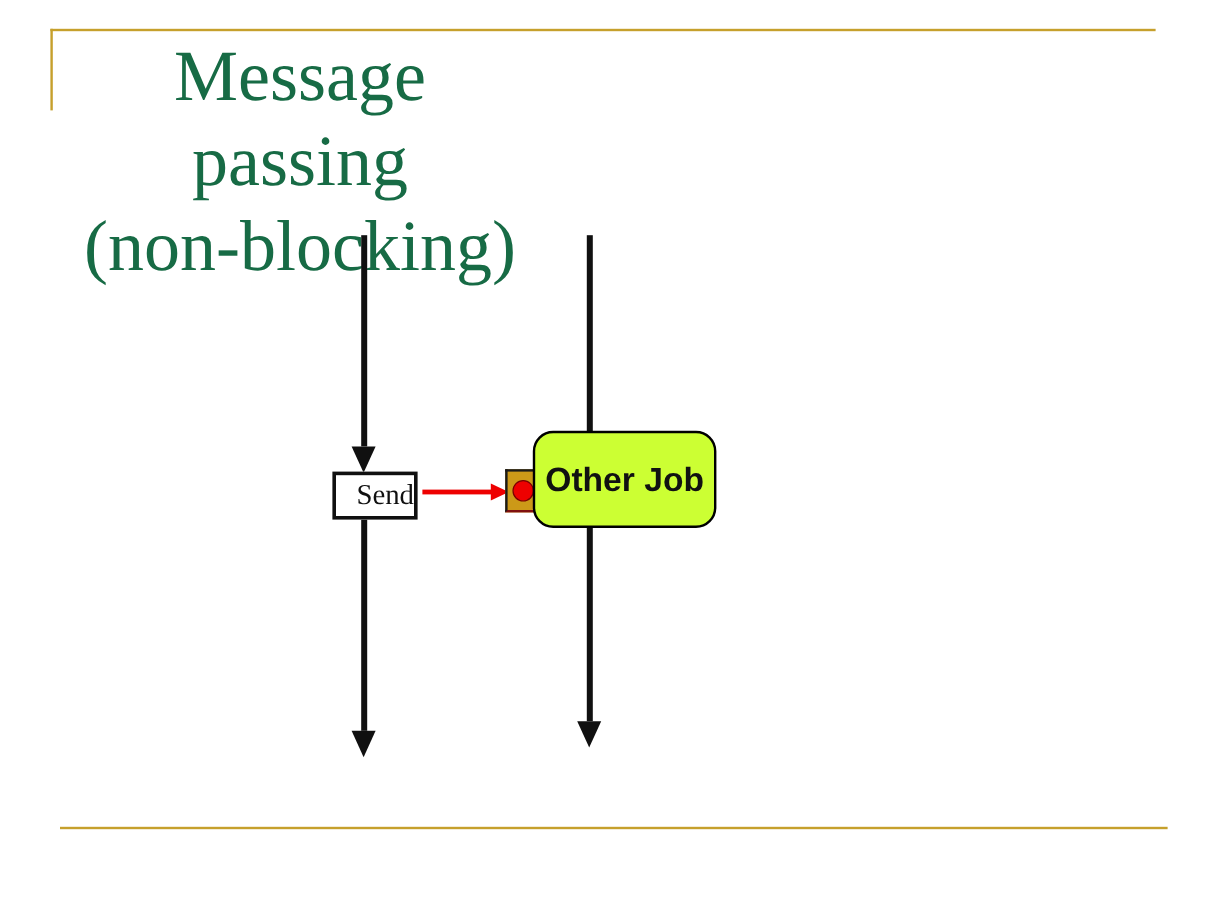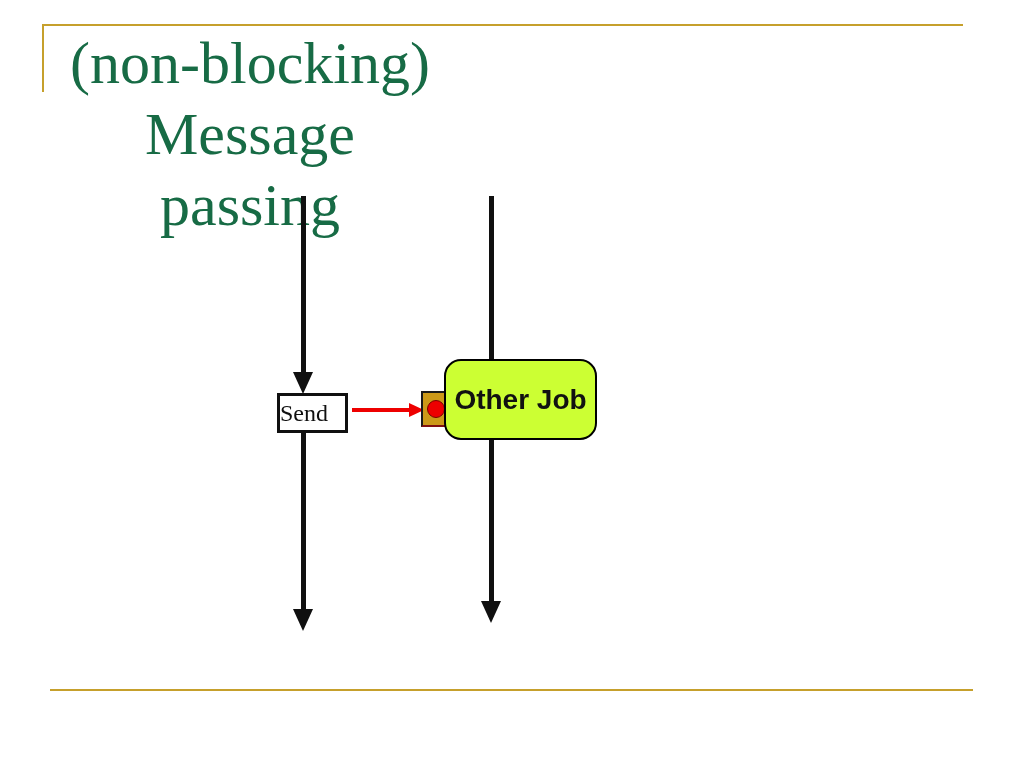--- a/index.html
+++ b/index.html
@@ -65,21 +65,21 @@
   .ah-left  { left: 293px; top: 609px; }
   .ah-right { left: 481px; top: 601px; z-index: 1; }
 
   
   .send-box {
     position: absolute; left: 277px; top: 393px;
     width: 71px; height: 40px;
     box-sizing: border-box;
     border: 3px solid var(--ink, #101010);
     background: #ffffff;
-    display: flex; align-items: center; justify-content: flex-start;
+    display: flex; align-items: center; justify-content: flex-end;
     z-index: 2;
   }
   .send-box span {
     font-family: "Liberation Serif", serif;
     font-size: 24px; color: #101010;
   }
 
   
   .msg-shaft {
     position: absolute; left: 352px; top: 408px;
@@ -136,22 +136,22 @@
 </style>
 </head>
 <body>
 
 <div class="slide">
 
   <div class="accent-top"></div>
   <div class="accent-side"></div>
 
   <h1 class="title">
+    <span>Message passing</span>
     <span>(non-blocking)</span>
-    <span>Message passing</span>
   </h1>
 
   <div class="vline lseg1"></div>
   <div class="arrowhead-down ah-send"></div>
   <div class="send-box">
     <span>Send</span>
   </div>
   <div class="vline lseg2"></div>
   <div class="arrowhead-down ah-left"></div>
 

